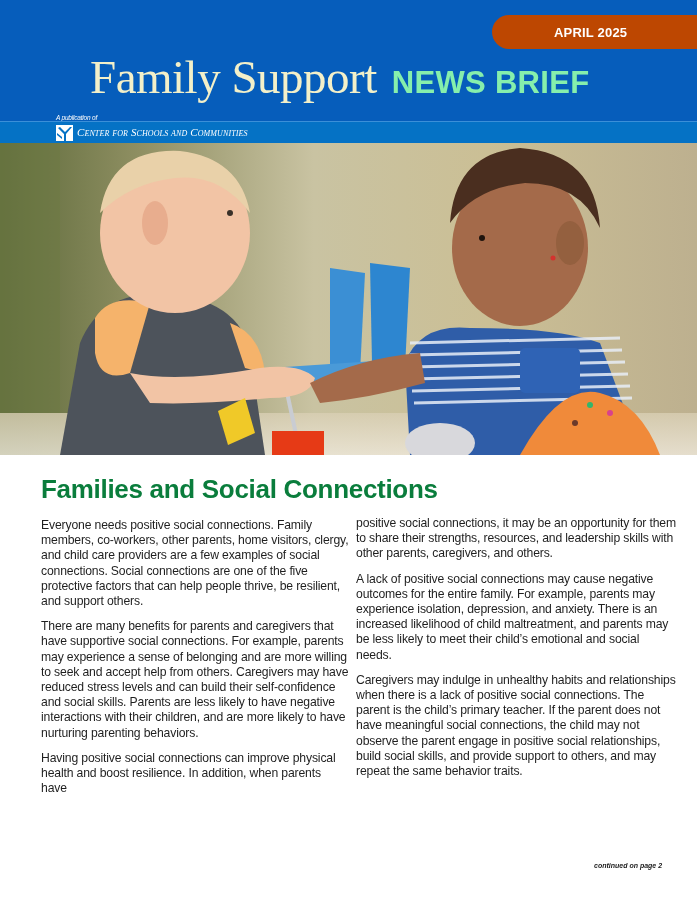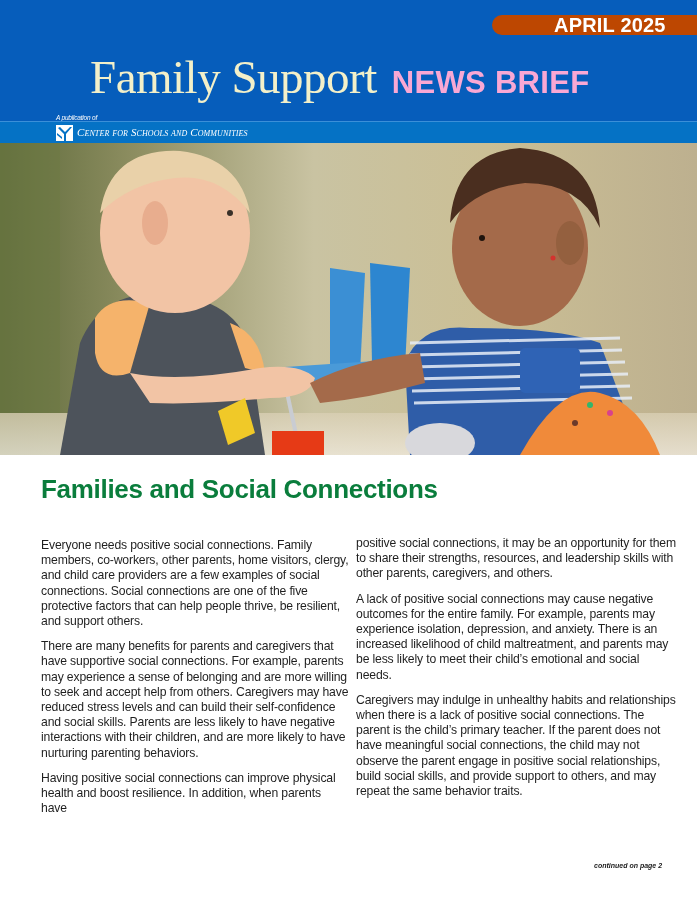--- a/index.html
+++ b/index.html
@@ -4,37 +4,37 @@
 <style>
   * { margin: 0; padding: 0; box-sizing: border-box; }
   html, body { width: 697px; height: 902px; background: #ffffff; overflow: hidden; }
   body { position: relative; font-family: "Liberation Sans", sans-serif; color: #1a1a1a; }
 
   .masthead {
     position: absolute; left: 0; top: 0; width: 697px; height: 121px;
     background: #065dbb;
   }
   .date-pill {
-    position: absolute; left: 492px; top: 15px; width: 205px; height: 20px;
+    position: absolute; left: 492px; top: 15px; width: 205px; height: 34px;
     background: #bd4701; border-radius: 17px 0 0 17px;
-    color: #ffffff; font-weight: bold; font-size: 20px; letter-spacing: 0.2px;
+    color: #ffffff; font-weight: bold; font-size: 13px; letter-spacing: 0.2px;
     display: flex; align-items: center; padding-left: 62px;
   }
   .title-row {
     position: absolute; left: 55px; top: 50px; height: 52px;
     display: flex; align-items: baseline; white-space: nowrap;
   }
   .title-serif {
     font-family: "Liberation Serif", serif; font-size: 47px; color: #f3f0c9;
     letter-spacing: -0.5px;
     margin-left: 35px;
   }
   .title-sans {
     font-family: "Liberation Sans", sans-serif; font-weight: bold; font-size: 31px;
-    color: #f9a8d4; margin-left: 15px; letter-spacing: 0.3px;
+    color: #86efac; margin-left: 15px; letter-spacing: 0.3px;
   }
   .pub-of {
     position: absolute; left: 56px; top: 114px; font-size: 6.5px; font-style: italic;
     color: #ffffff; letter-spacing: -0.2px;
   }
   .org-bar {
     position: absolute; left: 0; top: 121px; width: 697px; height: 22px;
     background: #0572c5; border-top: 1px solid #3b8fd8; font-style: italic;
   }
   .org-logo {
@@ -50,21 +50,21 @@
     position: absolute; left: 0; top: 143px; width: 697px; height: 312px; overflow: hidden;
     background: linear-gradient(90deg, #6b6a3d 0%, #8a8a5a 18%, #b9b08a 38%, #c8c0a0 55%, #c7b98f 75%, #b5a986 100%);
   }
   .hero svg { position: absolute; left: 0; top: 0; }
 
   .headline {
     position: absolute; left: 41px; top: 474px; font-size: 26px; font-weight: bold;
     color: #0a7d3c; letter-spacing: -0.3px; white-space: nowrap; text-align: right;
   }
 
-  .col { position: absolute; top: 518px; width: 308px; font-size: 12.2px; line-height: 15.2px; color: #1f1f1f; margin-top: 20px; }
+  .col { position: absolute; top: 518px; width: 308px; font-size: 12.2px; line-height: 15.2px; color: #1f1f1f; }
   .col-left { left: 41px; }
   .col-right { left: 356px; top: 516px; width: 320px; }
   .col p { margin-bottom: 10px; letter-spacing: -0.15px; }
 
   .continued {
     position: absolute; left: 594px; top: 862px; font-size: 7px; font-style: italic;
     font-weight: bold; color: #1a1a1a; white-space: nowrap;
   }
 </style>
 </head>

